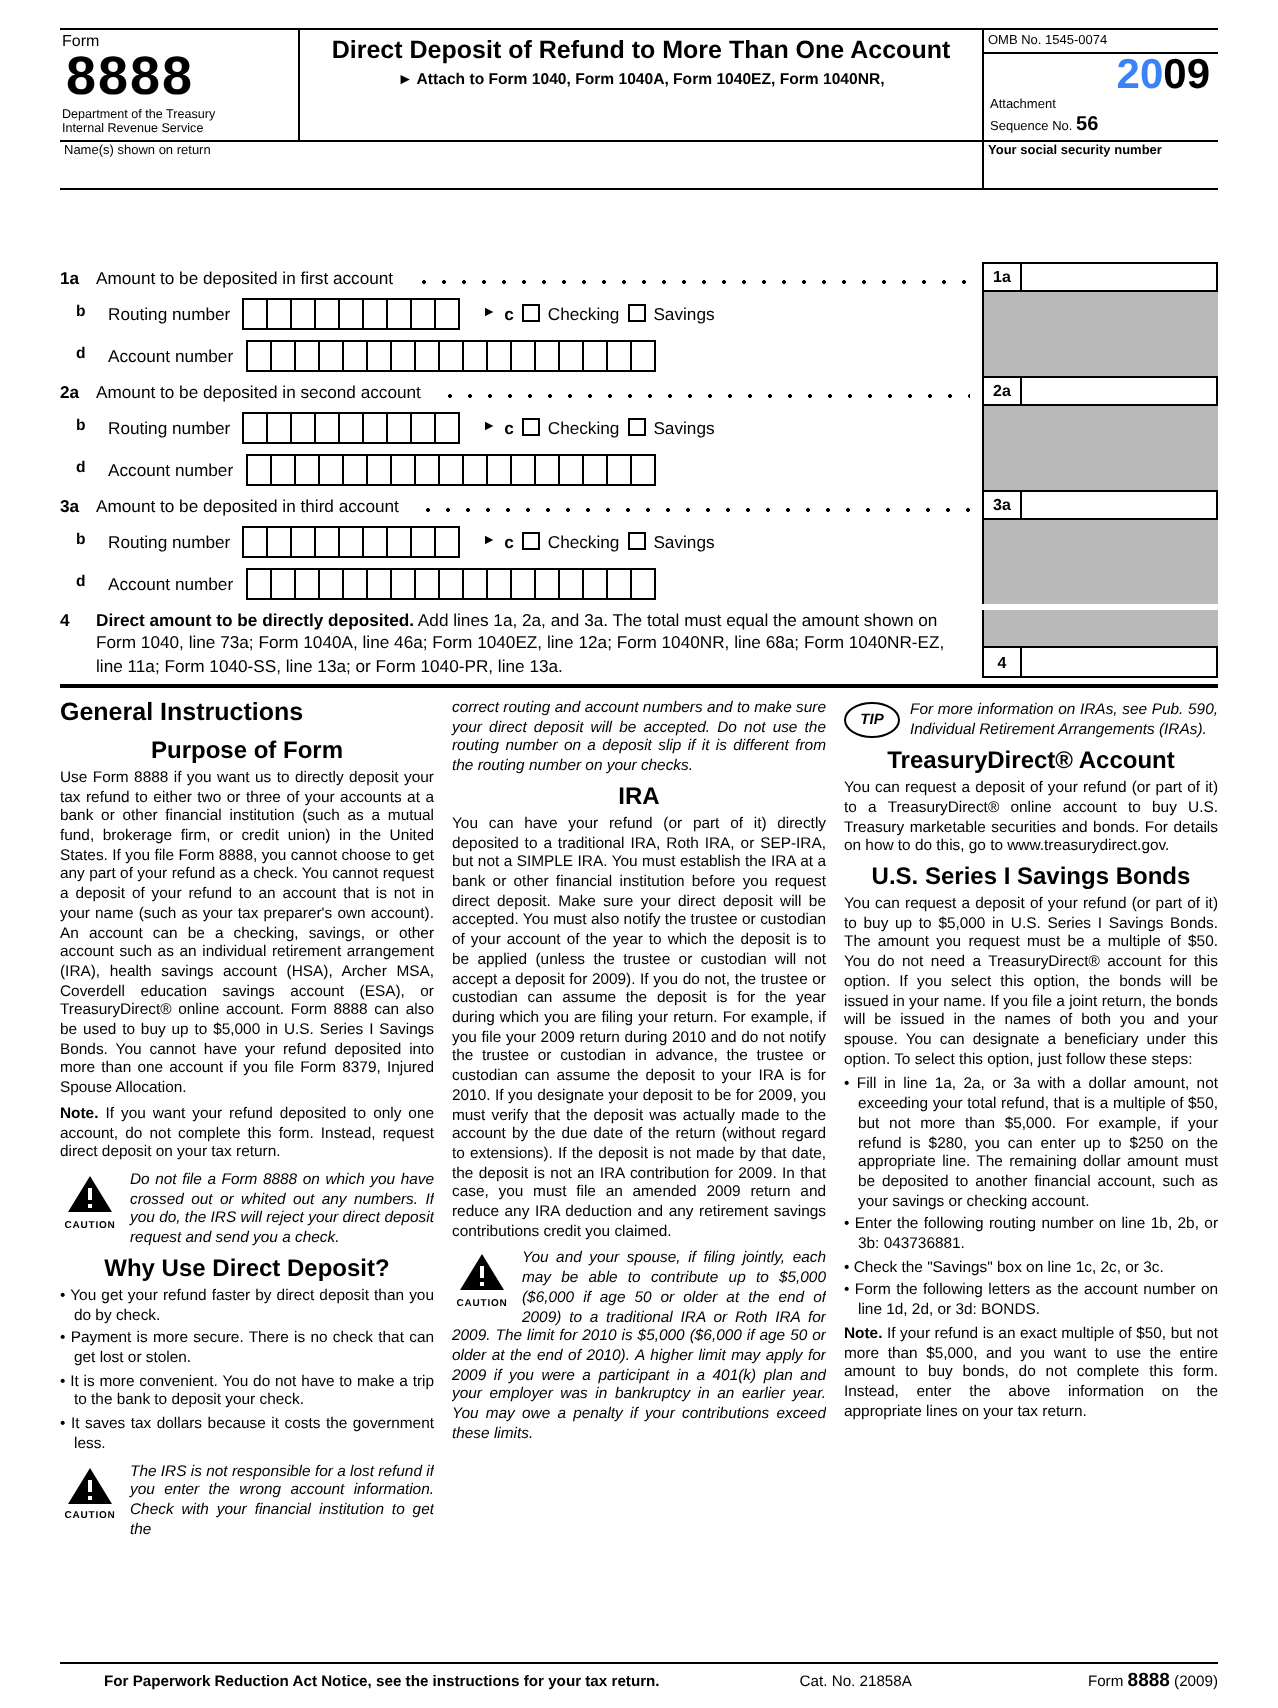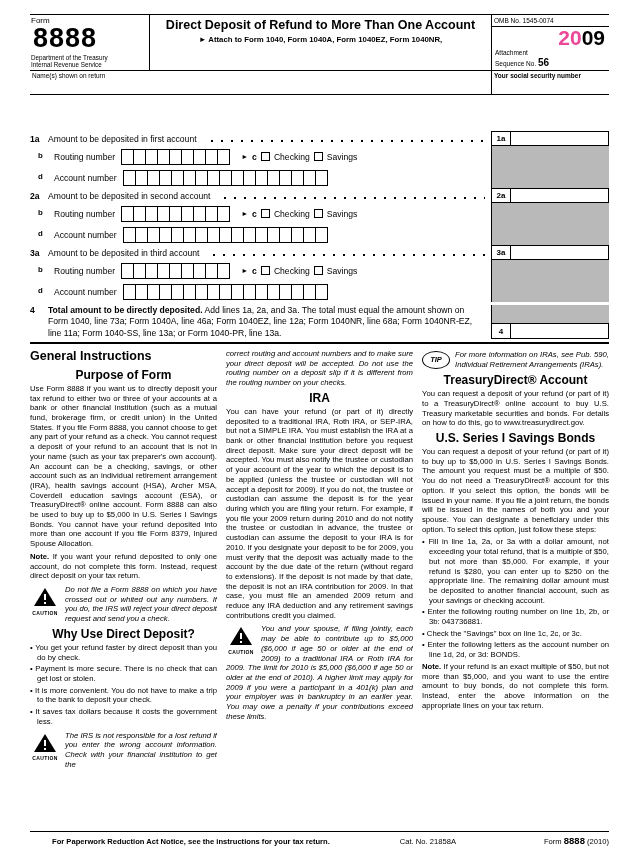--- a/index.html
+++ b/index.html
@@ -11,21 +11,21 @@
   .h-left { width:120px; border-right:1px solid #000; padding:1px 3px 1px 1px; display:flex; flex-direction:column; }
   .form-word { font-size:8px; }
   .form-no { font-size:27px; font-weight:bold; letter-spacing:1px; line-height:1; padding-left:2px; }
   .dept { font-size:6.3px; margin-top:auto; line-height:1.2; }
   .h-center { flex:1; text-align:center; padding:2px 4px 3px; }
   .title { font-size:12.5px; font-weight:bold; padding:1px 0 3px; }
   .sub { font-size:7.8px; font-weight:bold; line-height:1.3; }
   .h-right { width:118px; border-left:1px solid #000; display:flex; flex-direction:column; }
   .omb { font-size:6.5px; padding:2px; border-bottom:1px solid #000; }
   .year { font-size:21px; text-align:right; padding:0 4px; line-height:1.05; }
-  .y-light { color:#ec4899; font-weight:bold; }
+  .y-light { color:#3b82f6; font-weight:bold; }
   .y-bold { font-weight:bold; }
   .attach { font-size:6.5px; padding:0 3px 2px; line-height:1.15; }
   .seq { font-size:10px; font-weight:bold; }
 
   
   .name-row { display:flex; border-bottom:1.5px solid #000; height:24px; }
   .name-left { flex:1; padding:1px 2px; font-size:6.5px; }
   .ssn-box { width:118px; border-left:1px solid #000; padding:1px 2px; font-size:6.5px; font-weight:bold; line-height:1.15; }
 
   
@@ -301,21 +301,21 @@
             <span class="cell"></span>
           </span>
         <span class="rcol gray"></span>
       </div>
     </div>
 
     <div class="row4">
       <div class="l4wrap">
         <span class="lno">4</span>
         <div class="l4body">
-          <span class="b">Total amount to be directly deposited.</span><span> Add lines 1a, 2a, and 3a. The total must equal the amount shown on Form 1040, line 73a; Form 1040A, line 46a; Form 1040EZ, line 12a; Form 1040NR, line 68a; Form 1040NR-EZ, line 11a; Form 1040-SS, line 13a; or Form 1040-PR, line 13a.</span>
+          <span class="b">Direct amount to be directly deposited.</span><span> Add lines 1a, 2a, and 3a. The total must equal the amount shown on Form 1040, line 73a; Form 1040A, line 46a; Form 1040EZ, line 12a; Form 1040NR, line 68a; Form 1040NR-EZ, line 11a; Form 1040-SS, line 13a; or Form 1040-PR, line 13a.</span>
         </div>
       </div>
       <div class="rcol4">
         <div class="fill"></div>
         <div class="entry">
           <span class="numcell">4</span>
           <span class="amtbox"></span>
         </div>
       </div>
     </div>
@@ -381,30 +381,30 @@
         <span class="tip-oval">TIP</span>
         <span class="i">For more information on IRAs, see Pub. 590, Individual Retirement Arrangements (IRAs).</span>
       </div>
       <div class="gi-h2">TreasuryDirect® Account</div>
       <div class="p">You can request a deposit of your refund (or part of it) to a TreasuryDirect® online account to buy U.S. Treasury marketable securities and bonds. For details on how to do this, go to www.treasurydirect.gov.</div>
       <div class="gi-h2">U.S. Series I Savings Bonds</div>
       <div class="p">You can request a deposit of your refund (or part of it) to buy up to $5,000 in U.S. Series I Savings Bonds. The amount you request must be a multiple of $50. You do not need a TreasuryDirect® account for this option. If you select this option, the bonds will be issued in your name. If you file a joint return, the bonds will be issued in the names of both you and your spouse. You can designate a beneficiary under this option. To select this option, just follow these steps:</div>
       <div class="bullet">Fill in line 1a, 2a, or 3a with a dollar amount, not exceeding your total refund, that is a multiple of $50, but not more than $5,000. For example, if your refund is $280, you can enter up to $250 on the appropriate line. The remaining dollar amount must be deposited to another financial account, such as your savings or checking account.</div>
       <div class="bullet">Enter the following routing number on line 1b, 2b, or 3b: 043736881.</div>
       <div class="bullet">Check the "Savings" box on line 1c, 2c, or 3c.</div>
-      <div class="bullet">Enter the following letters as the account number on line 1d, 2d, or 3d: BONDS.</div>
+      <div class="bullet">Form the following letters as the account number on line 1d, 2d, or 3d: BONDS.</div>
       <div class="p">
         <span class="b">Note.</span><span> If your refund is an exact multiple of $50, but not more than $5,000, and you want to use the entire amount to buy bonds, do not complete this form. Instead, enter the above information on the appropriate lines on your tax return.</span>
       </div>
     </div>
   </div>
 
   <div class="footer">
     <span class="fp">For Paperwork Reduction Act Notice, see the instructions for your tax return.</span>
     <span class="fcat">Cat. No. 21858A</span>
     <span class="fright">
       <span>Form</span>
       <span class="fform">8888</span>
-      <span>(2010)</span>
+      <span>(2009)</span>
     </span>
   </div>
 
 </div>
 
 </body></html>

